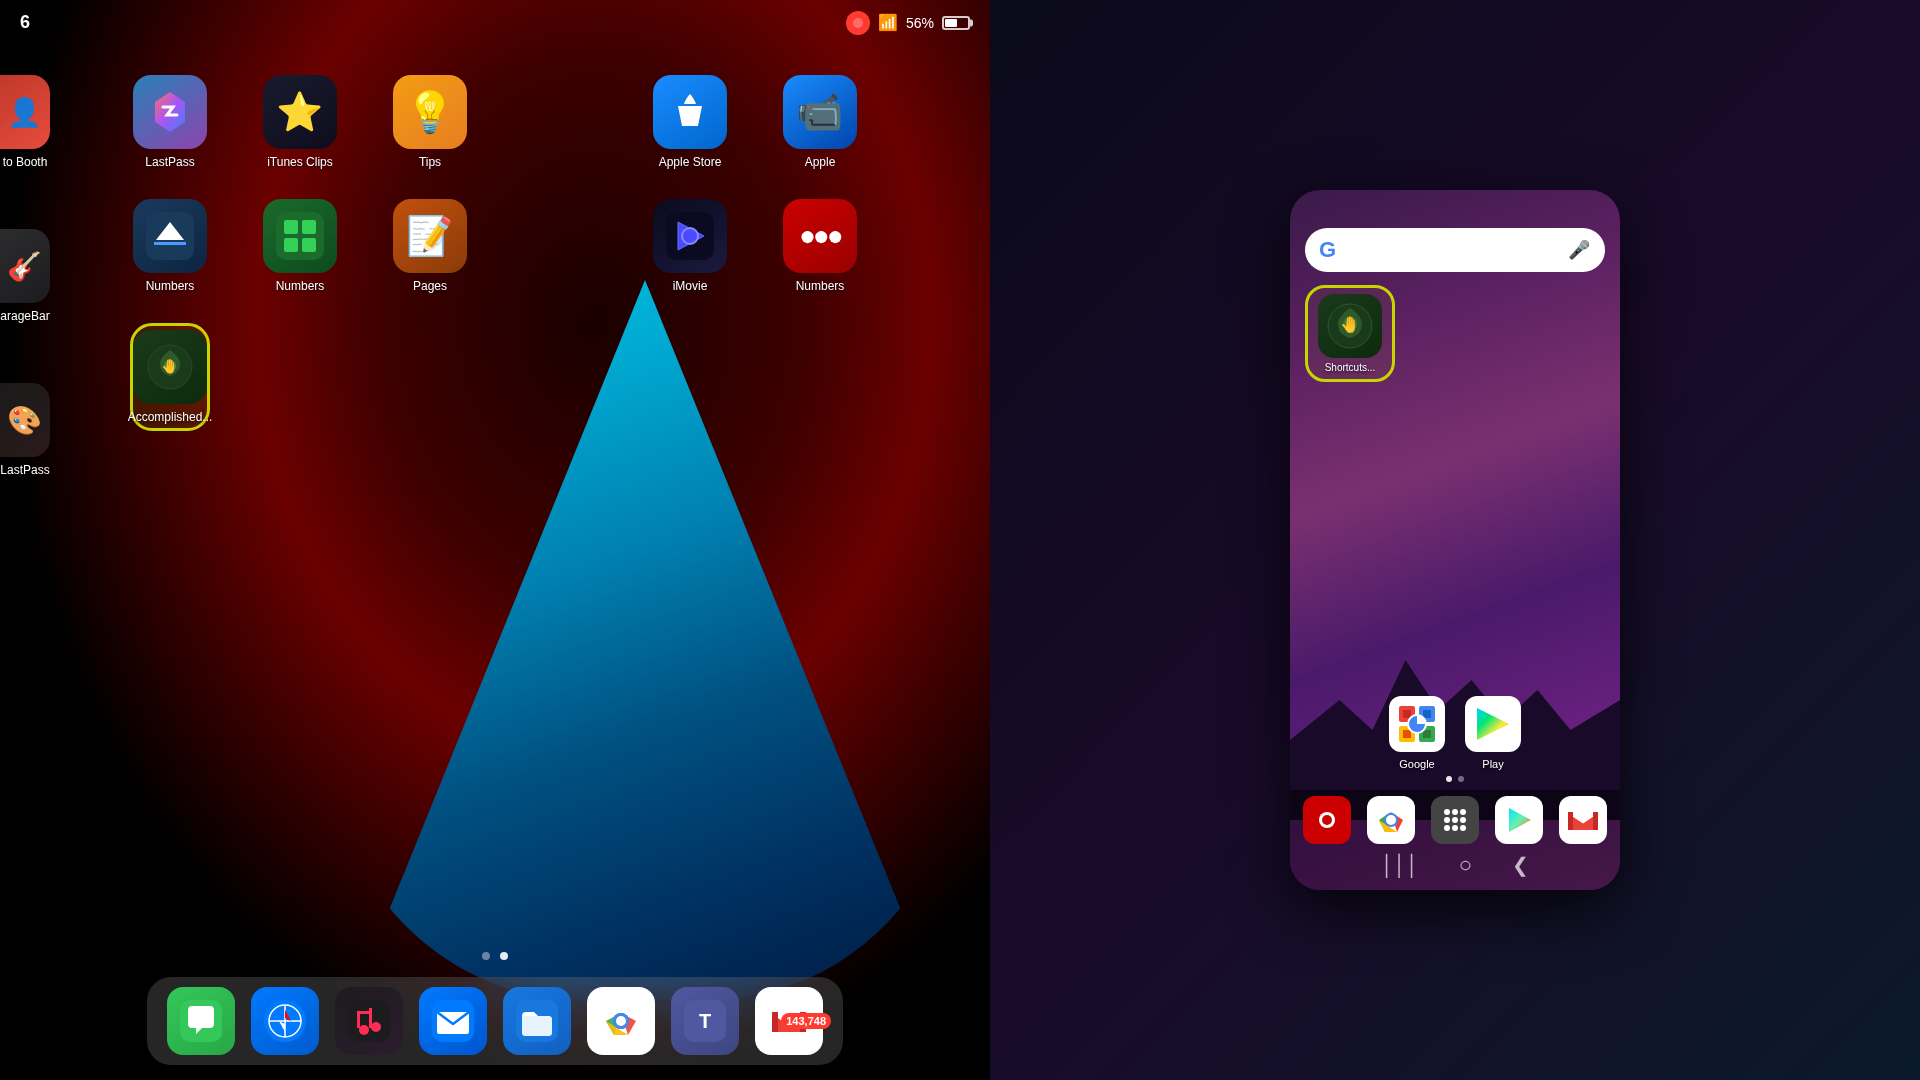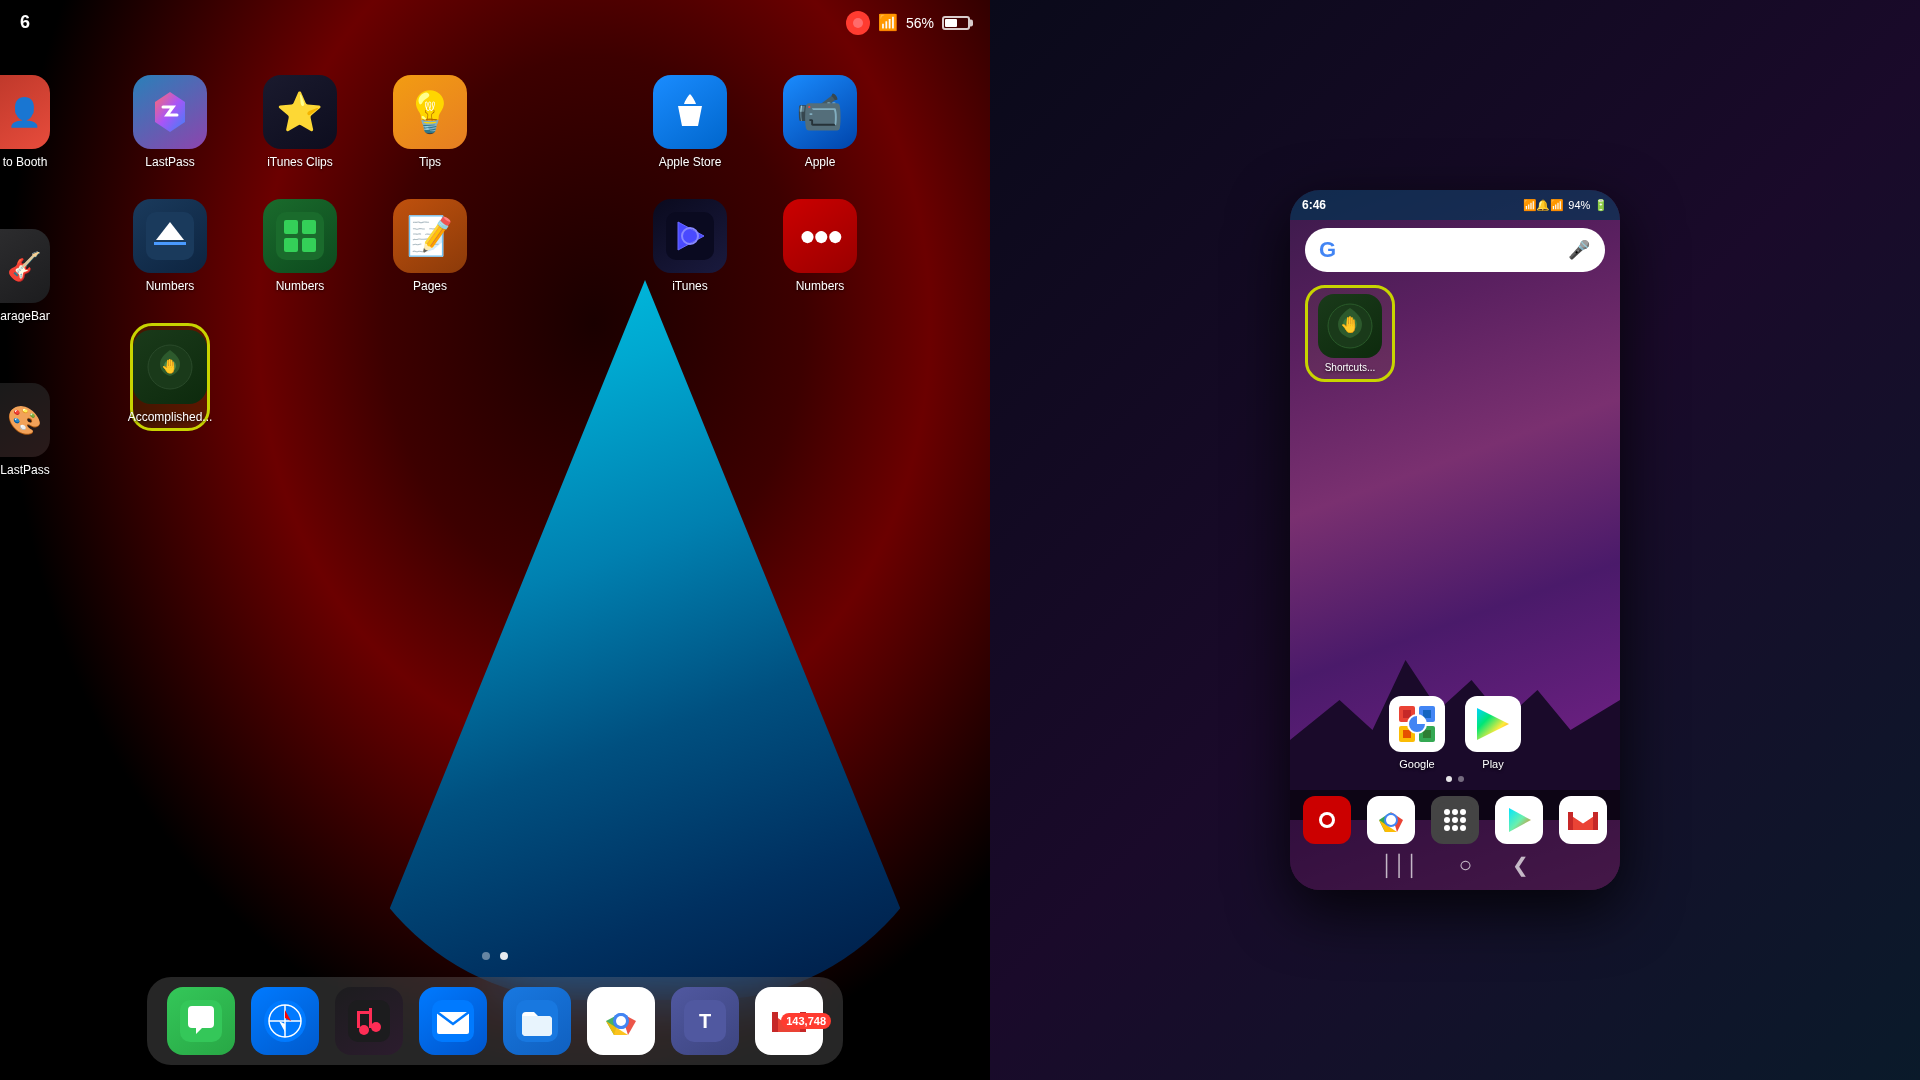--- a/index.html
+++ b/index.html
@@ -665,21 +665,21 @@
 
       <div class="app-icon-wrapper">
         <div class="app-icon icon-imovie" style="background:linear-gradient(145deg,#0a0a1e,#1a1a3e);">
           <svg width="48" height="48" viewBox="0 0 48 48">
             <rect width="48" height="48" rx="10" fill="#0a0a20"></rect>
             <polygon points="12,10 38,24 12,38" fill="#4a4aff"></polygon>
             <polygon points="12,10 38,24 12,38" fill="none" stroke="#6a6aff" stroke-width="1"></polygon>
             <circle cx="24" cy="24" r="8" fill="none" stroke="#8888ff" stroke-width="2"></circle>
           </svg>
         </div>
-        <span class="app-label">iTunes</span>
+        <span class="app-label">iMovie</span>
       </div>
 
       <div class="app-icon-wrapper">
         <div class="app-icon icon-lastpass" style="background:linear-gradient(145deg,#cc0000,#990000);">
           <span style="color:white;font-size:28px;font-weight:bold;letter-spacing:-3px;">●●●</span>
         </div>
         <span class="app-label">Numbers</span>
       </div>
     </div>
 
@@ -796,28 +796,20 @@
       </div>
       <span class="num-badge">143,748</span>
     </div>
   </div>
 </div>
 
 <div id="android-section">
   <div id="phone-frame">
     <div id="phone-screen">
 
-      <div id="phone-statusbar">
-        <span class="phone-time">6:46</span>
-        <div class="phone-status-right">
-          <span>📶🔔📶</span>
-          <span>94%</span>
-          <span>🔋</span>
-        </div>
-      </div>
 
       <div id="google-searchbar">
         <span class="google-g">G</span>
         <div class="search-input-area"></div>
         <span class="mic-icon">🎤</span>
       </div>
 
       <div id="accomplished-highlighted">
         <div class="phone-app-icon" style="background:linear-gradient(145deg,#1a3a1a,#0d2a0d);width:64px;height:64px;border-radius:16px;display:flex;align-items:center;justify-content:center;">
           <svg width="48" height="48" viewBox="0 0 48 48">

